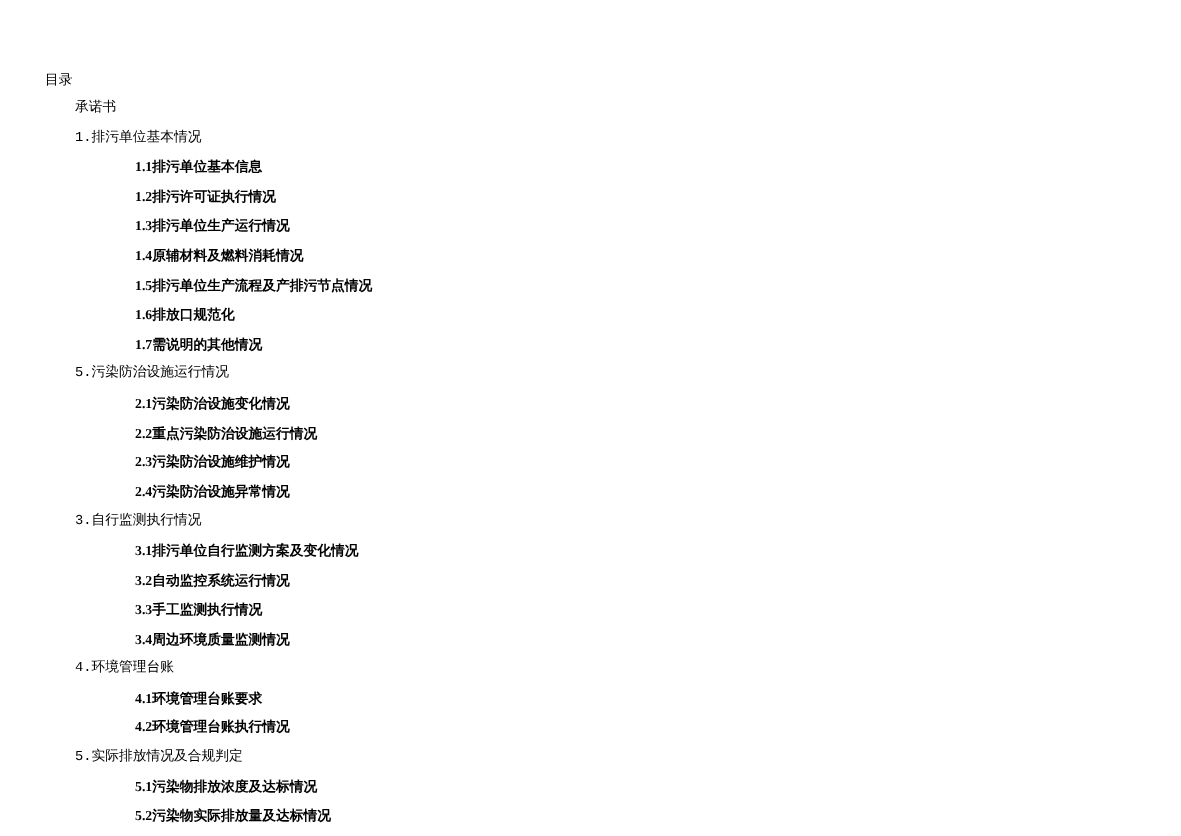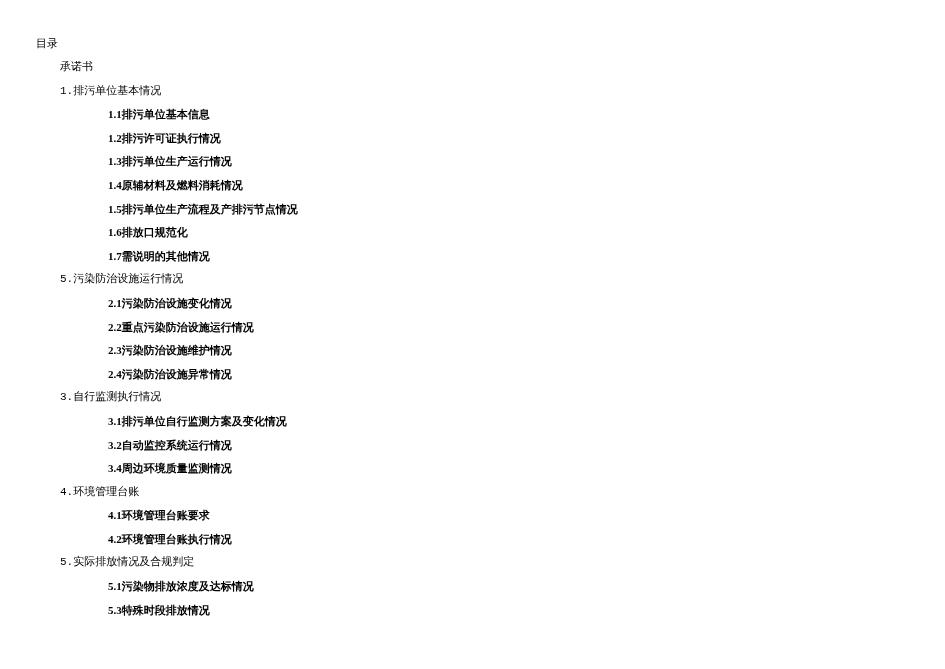--- a/index.html
+++ b/index.html
@@ -10,20 +10,21 @@
     body {
       background-color: #ffffff;
       font-family: "SimSun", "宋体", serif;
       font-size: 11px;
       color: #000000;
       padding: 36px 0 0 36px;
       width: 945px;
     }
     .toc-title {
       margin-bottom: 8px;
+      margin-top: 20px;
     }
     .level-1 {
       padding-left: 24px;
       margin-bottom: 6px;
       line-height: 1.6;
       font-family: Liberation Mono, monospace;
     }
     .level-2 {
       padding-left: 72px;
       margin-bottom: 6px;
@@ -57,20 +58,22 @@
     <div class="toc-item level-2"><a class="toc-link">1.6排放口规范化</a></div>
     <div class="toc-item level-2"><a class="toc-link">1.7需说明的其他情况</a></div>
     <div class="toc-item level-1"><a class="toc-link">5.污染防治设施运行情况</a></div>
     <div class="toc-item level-2"><a class="toc-link">2.1污染防治设施变化情况</a></div>
     <div class="toc-item level-2"><a class="toc-link">2.2重点污染防治设施运行情况</a></div>
     <div class="toc-item level-2"><a class="toc-link">2.3污染防治设施维护情况</a></div>
     <div class="toc-item level-2"><a class="toc-link">2.4污染防治设施异常情况</a></div>
     <div class="toc-item level-1"><a class="toc-link">3.自行监测执行情况</a></div>
     <div class="toc-item level-2"><a class="toc-link">3.1排污单位自行监测方案及变化情况</a></div>
     <div class="toc-item level-2"><a class="toc-link">3.2自动监控系统运行情况</a></div>
+    <div class="toc-item level-2"><a class="toc-link">3.3手工监测执行情况</a></div>
     <div class="toc-item level-2"><a class="toc-link">3.4周边环境质量监测情况</a></div>
     <div class="toc-item level-1"><a class="toc-link">4.环境管理台账</a></div>
     <div class="toc-item level-2"><a class="toc-link">4.1环境管理台账要求</a></div>
     <div class="toc-item level-2"><a class="toc-link">4.2环境管理台账执行情况</a></div>
     <div class="toc-item level-1"><a class="toc-link">5.实际排放情况及合规判定</a></div>
     <div class="toc-item level-2"><a class="toc-link">5.1污染物排放浓度及达标情况</a></div>
+    <div class="toc-item level-2"><a class="toc-link">5.2污染物实际排放量及达标情况</a></div>
     <div class="toc-item level-2"><a class="toc-link">5.3特殊时段排放情况</a></div>
   </div>
 
 </body></html>

